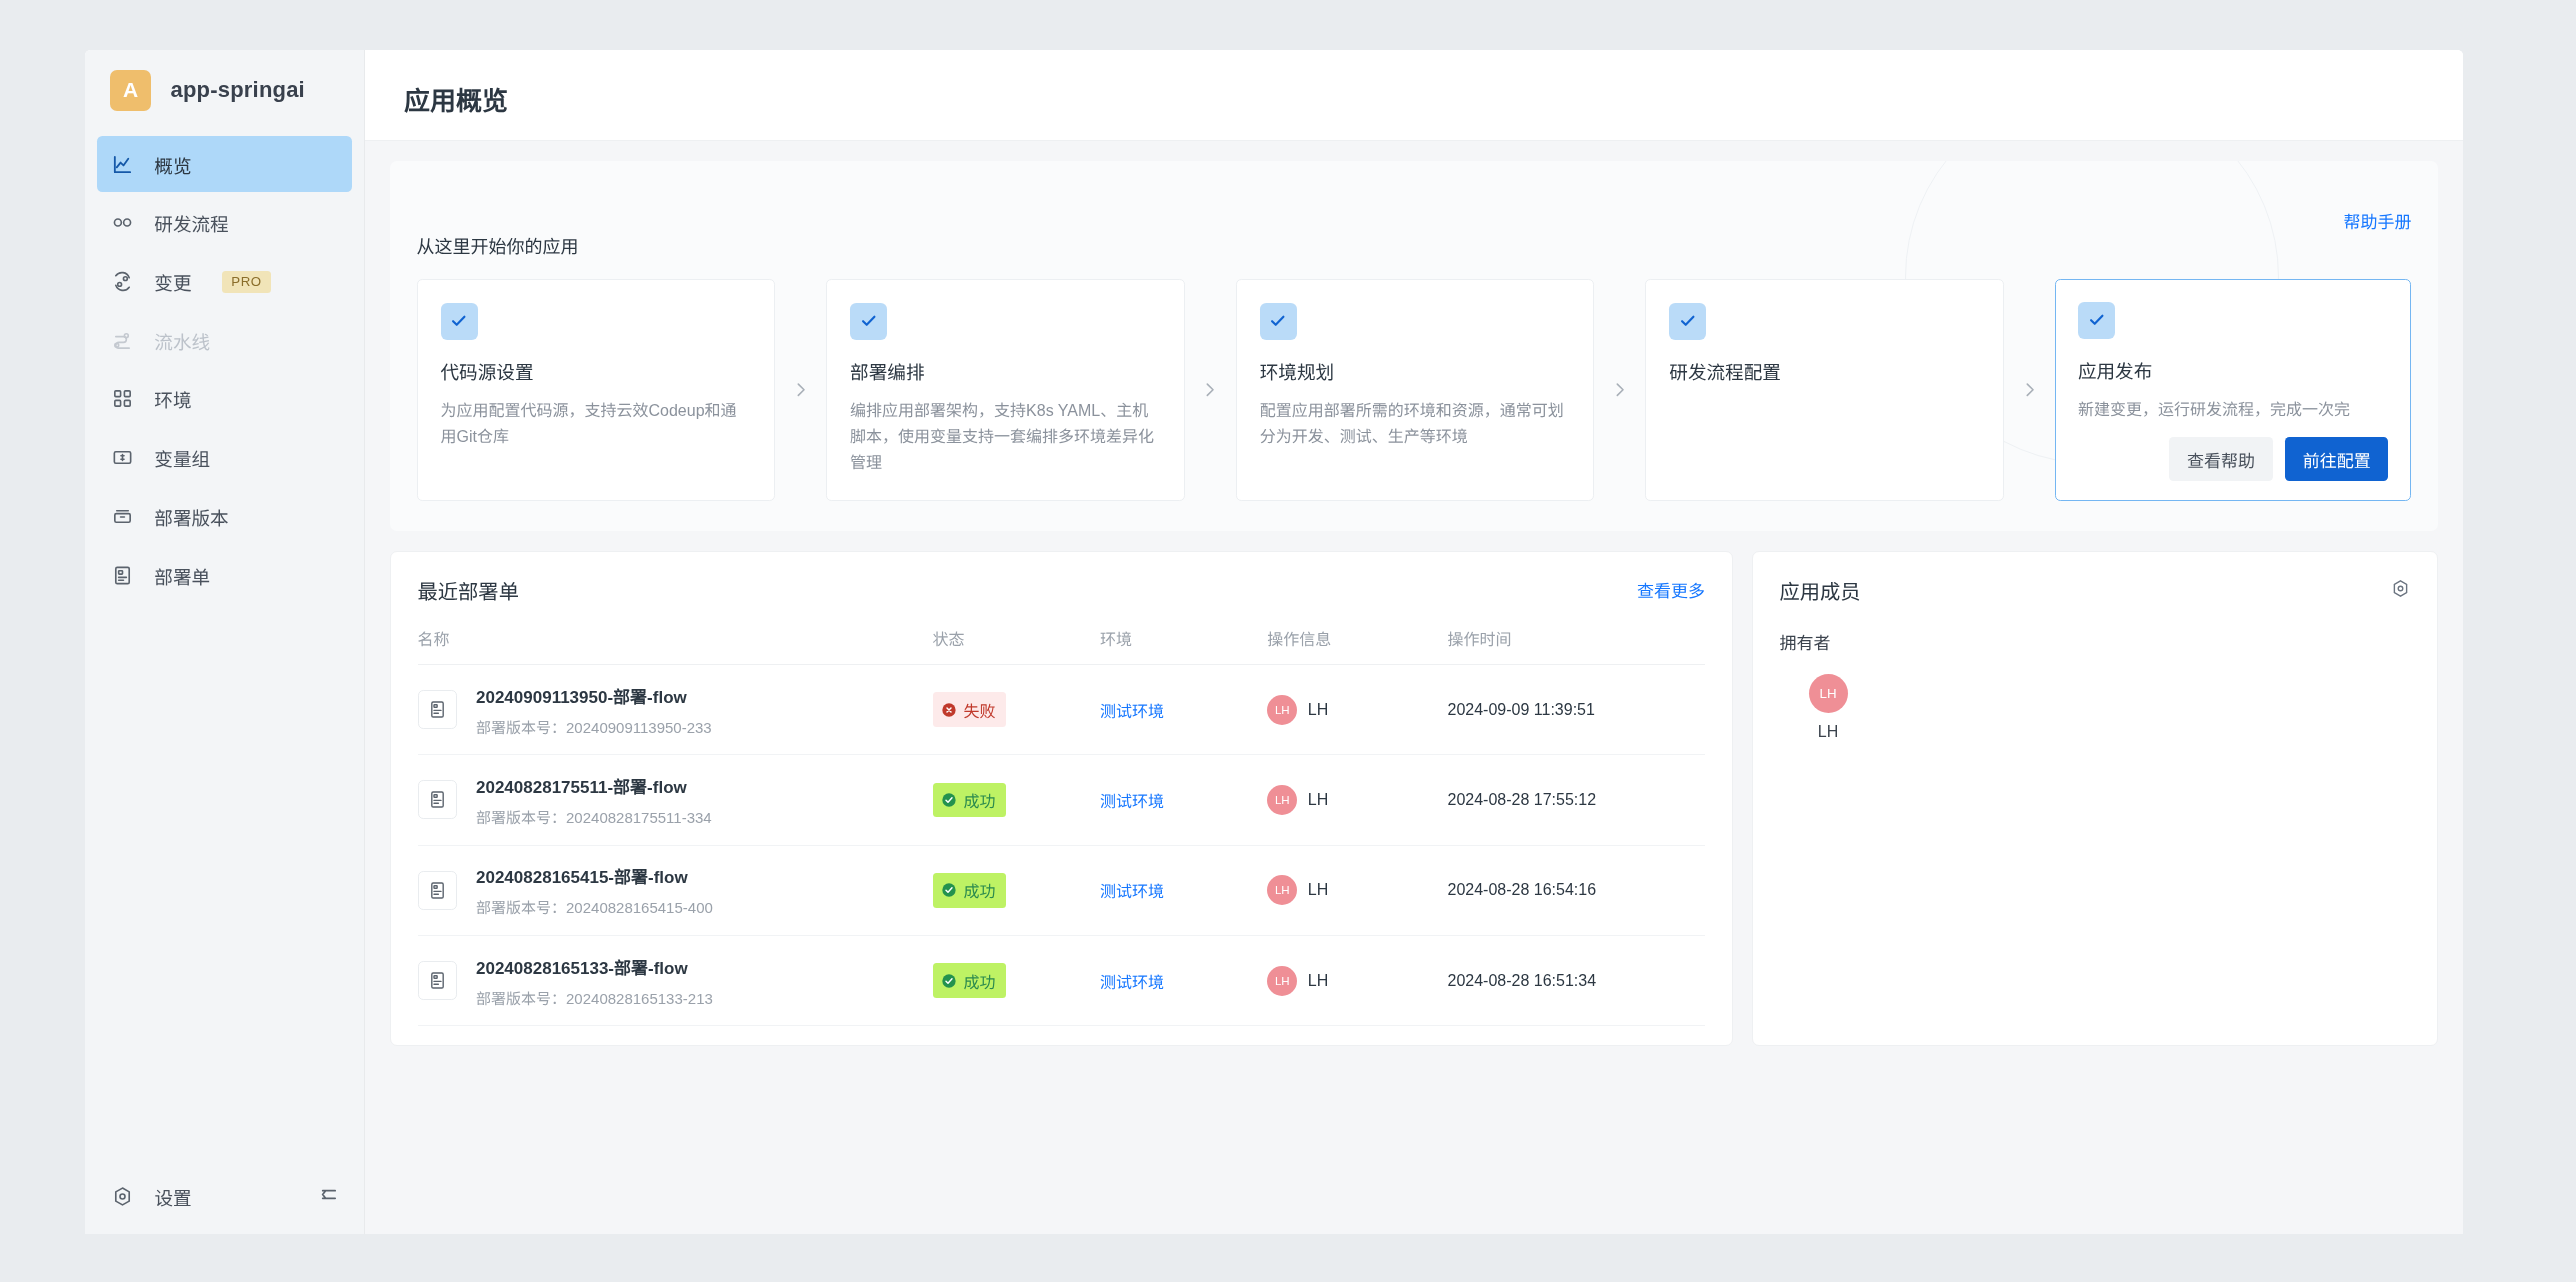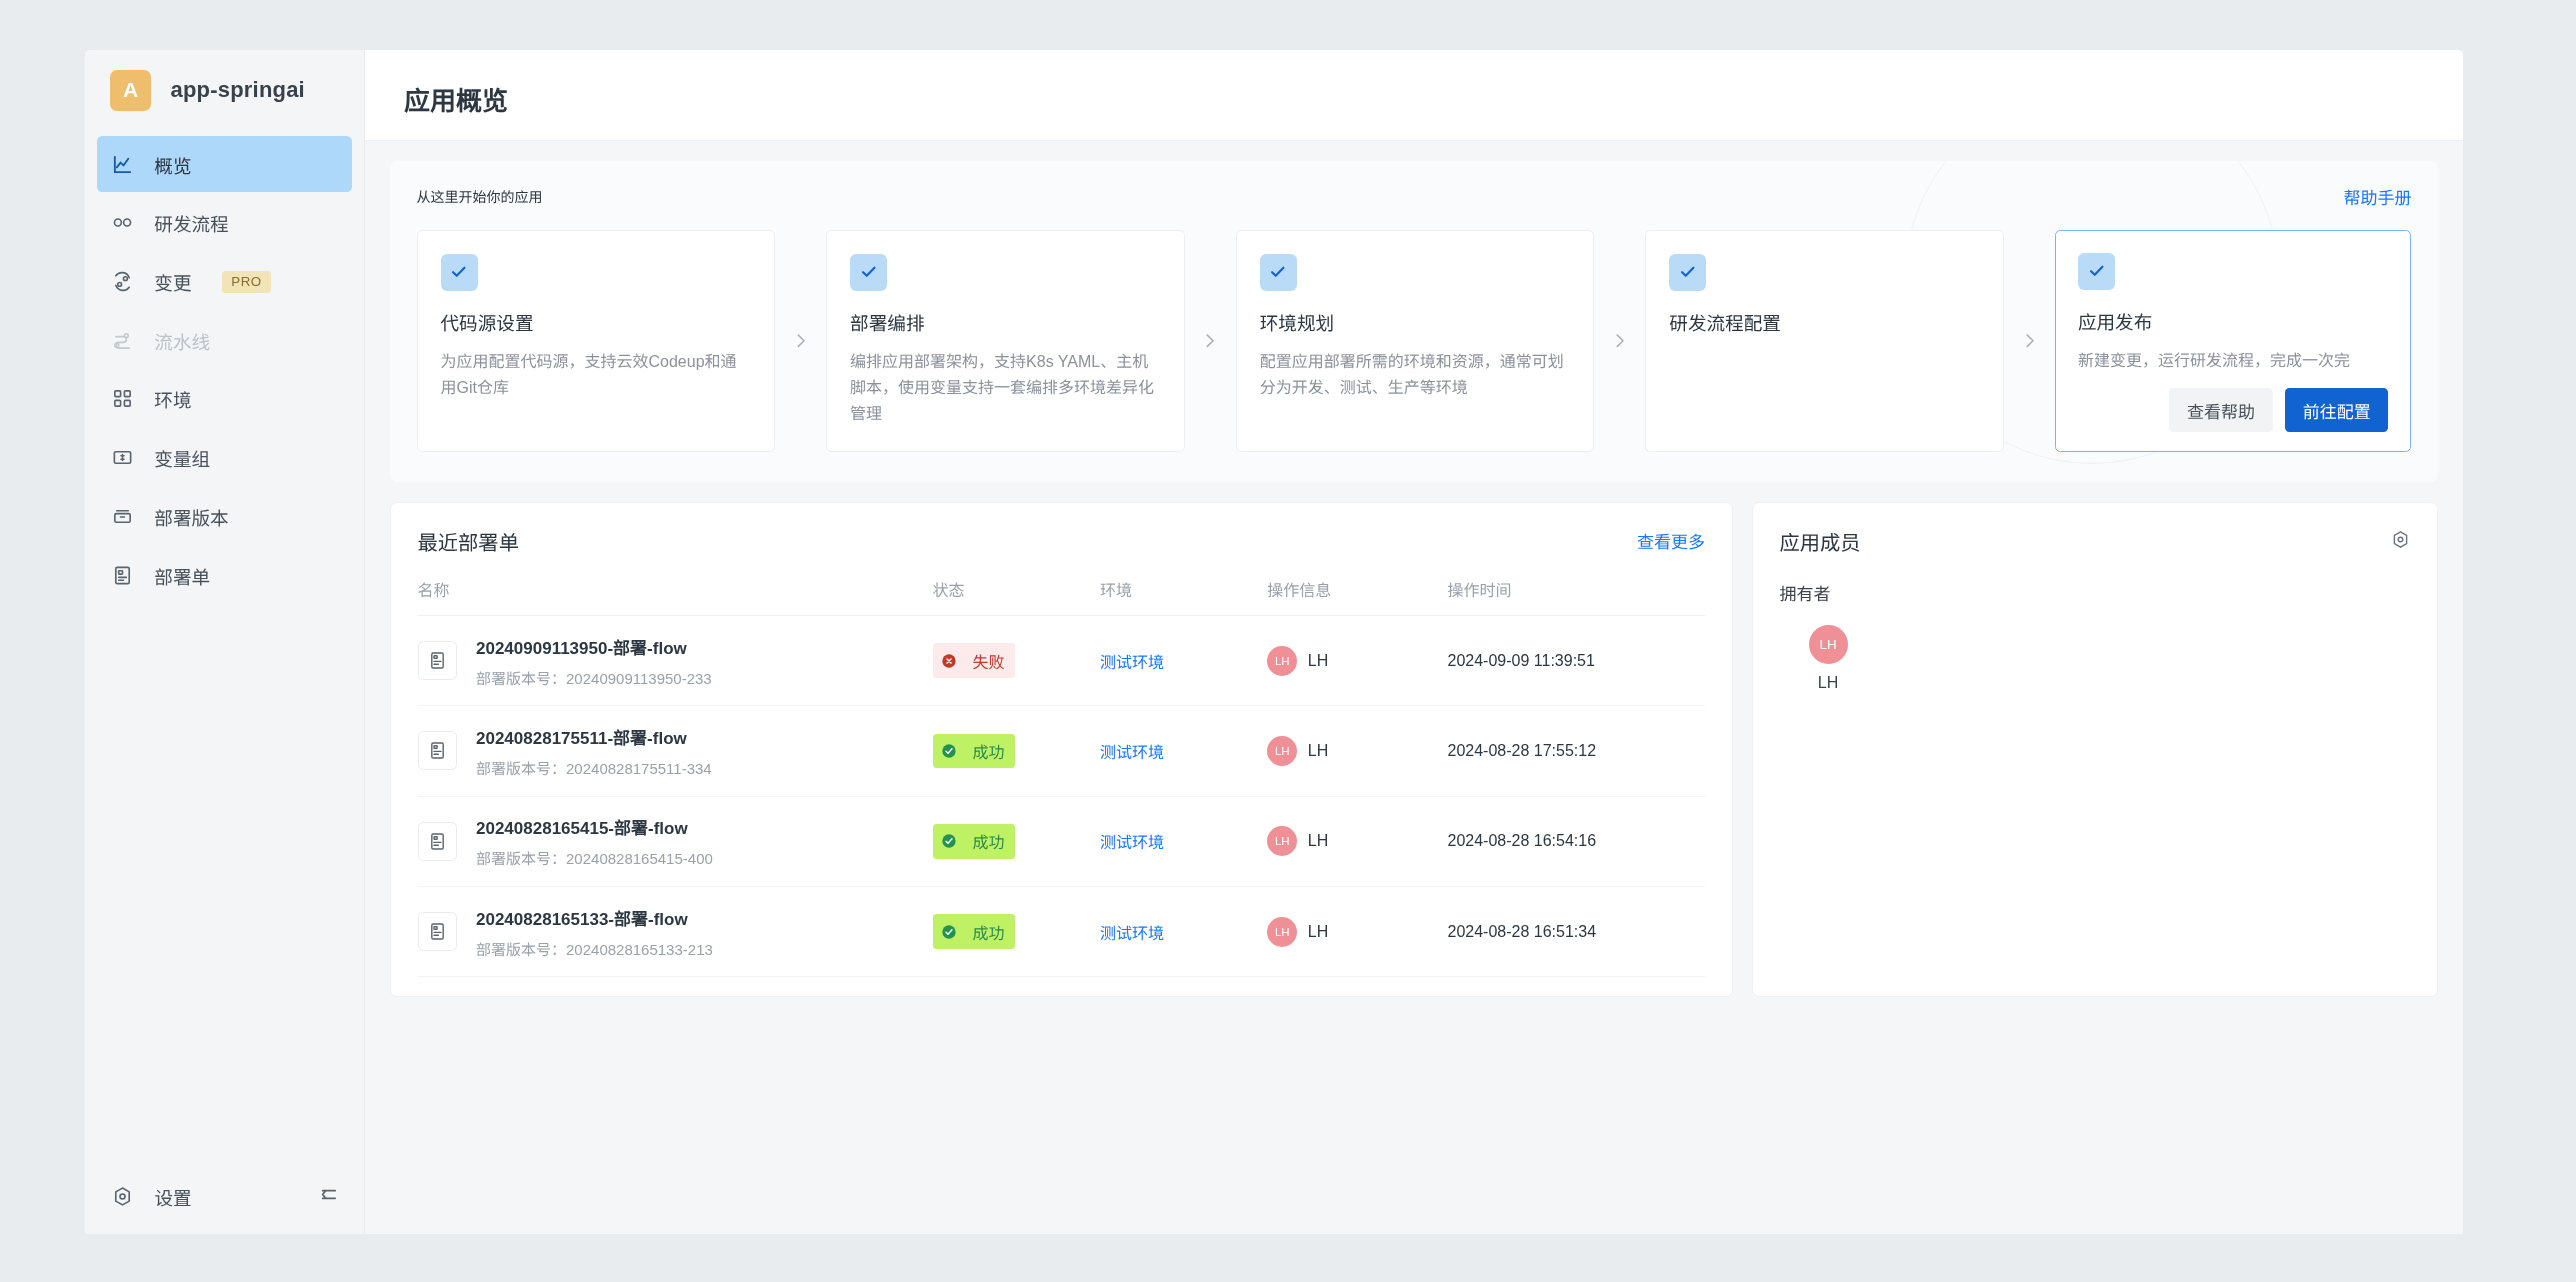--- a/index.html
+++ b/index.html
@@ -123,21 +123,21 @@
     width:372px; height:372px;
     border-radius:50%;
     border:0.9px solid #eef1f4;
     pointer-events:none;
   }
   .guide-head {
     display: flex; align-items: center; justify-content: space-between;
     margin-bottom: 21px;
     position: relative; z-index: 2;
   }
-  .guide-title { font-size: 14px; color: #2c3742; }
+  .guide-title { font-size: 18px; color: #2c3742; margin-top: 48px; }
   .help-link { font-size: 17px; color: #1677ff; cursor: pointer; }
   .steps {
     display: flex; align-items: stretch;
     position: relative; z-index: 2;
   }
   .step-card {
     flex: 1 1 0;
     min-width: 0;
     background: #ffffff;
     border: 0.9px solid #eceff2;
@@ -228,21 +228,21 @@
   .doc-ic {
     width: 39px; height: 39px; flex: 0 0 39px;
     border: 0.9px solid #e9ecef;
     border-radius: 5.3px;
     display: flex; align-items: center; justify-content: center;
     color: #5b636d;
   }
   .name-main { font-size: 17px; font-weight: bold; color: #2c3742; margin-bottom: 8px; }
   .name-sub { font-size: 15px; color: #9aa1aa; }
   .badge {
-    display: inline-flex; align-items: center; gap: 16px;
+    display: inline-flex; align-items: center; gap: 7px;
     padding: 5.3px 10.6px 5.3px 8px;
     border-radius: 3.5px;
     font-size: 16px;
   }
   .badge-success { background: #bef264; color: #2a8a4e; }
   .badge-fail    { background: #fdeaea; color: #c0392b; }
   .env-link { font-size: 16px; color: #1677ff; cursor: pointer; }
   .op-cell { display: flex; align-items: center; gap: 10.6px; }
   .avatar {
     width: 30px; height: 30px; flex: 0 0 30px;

